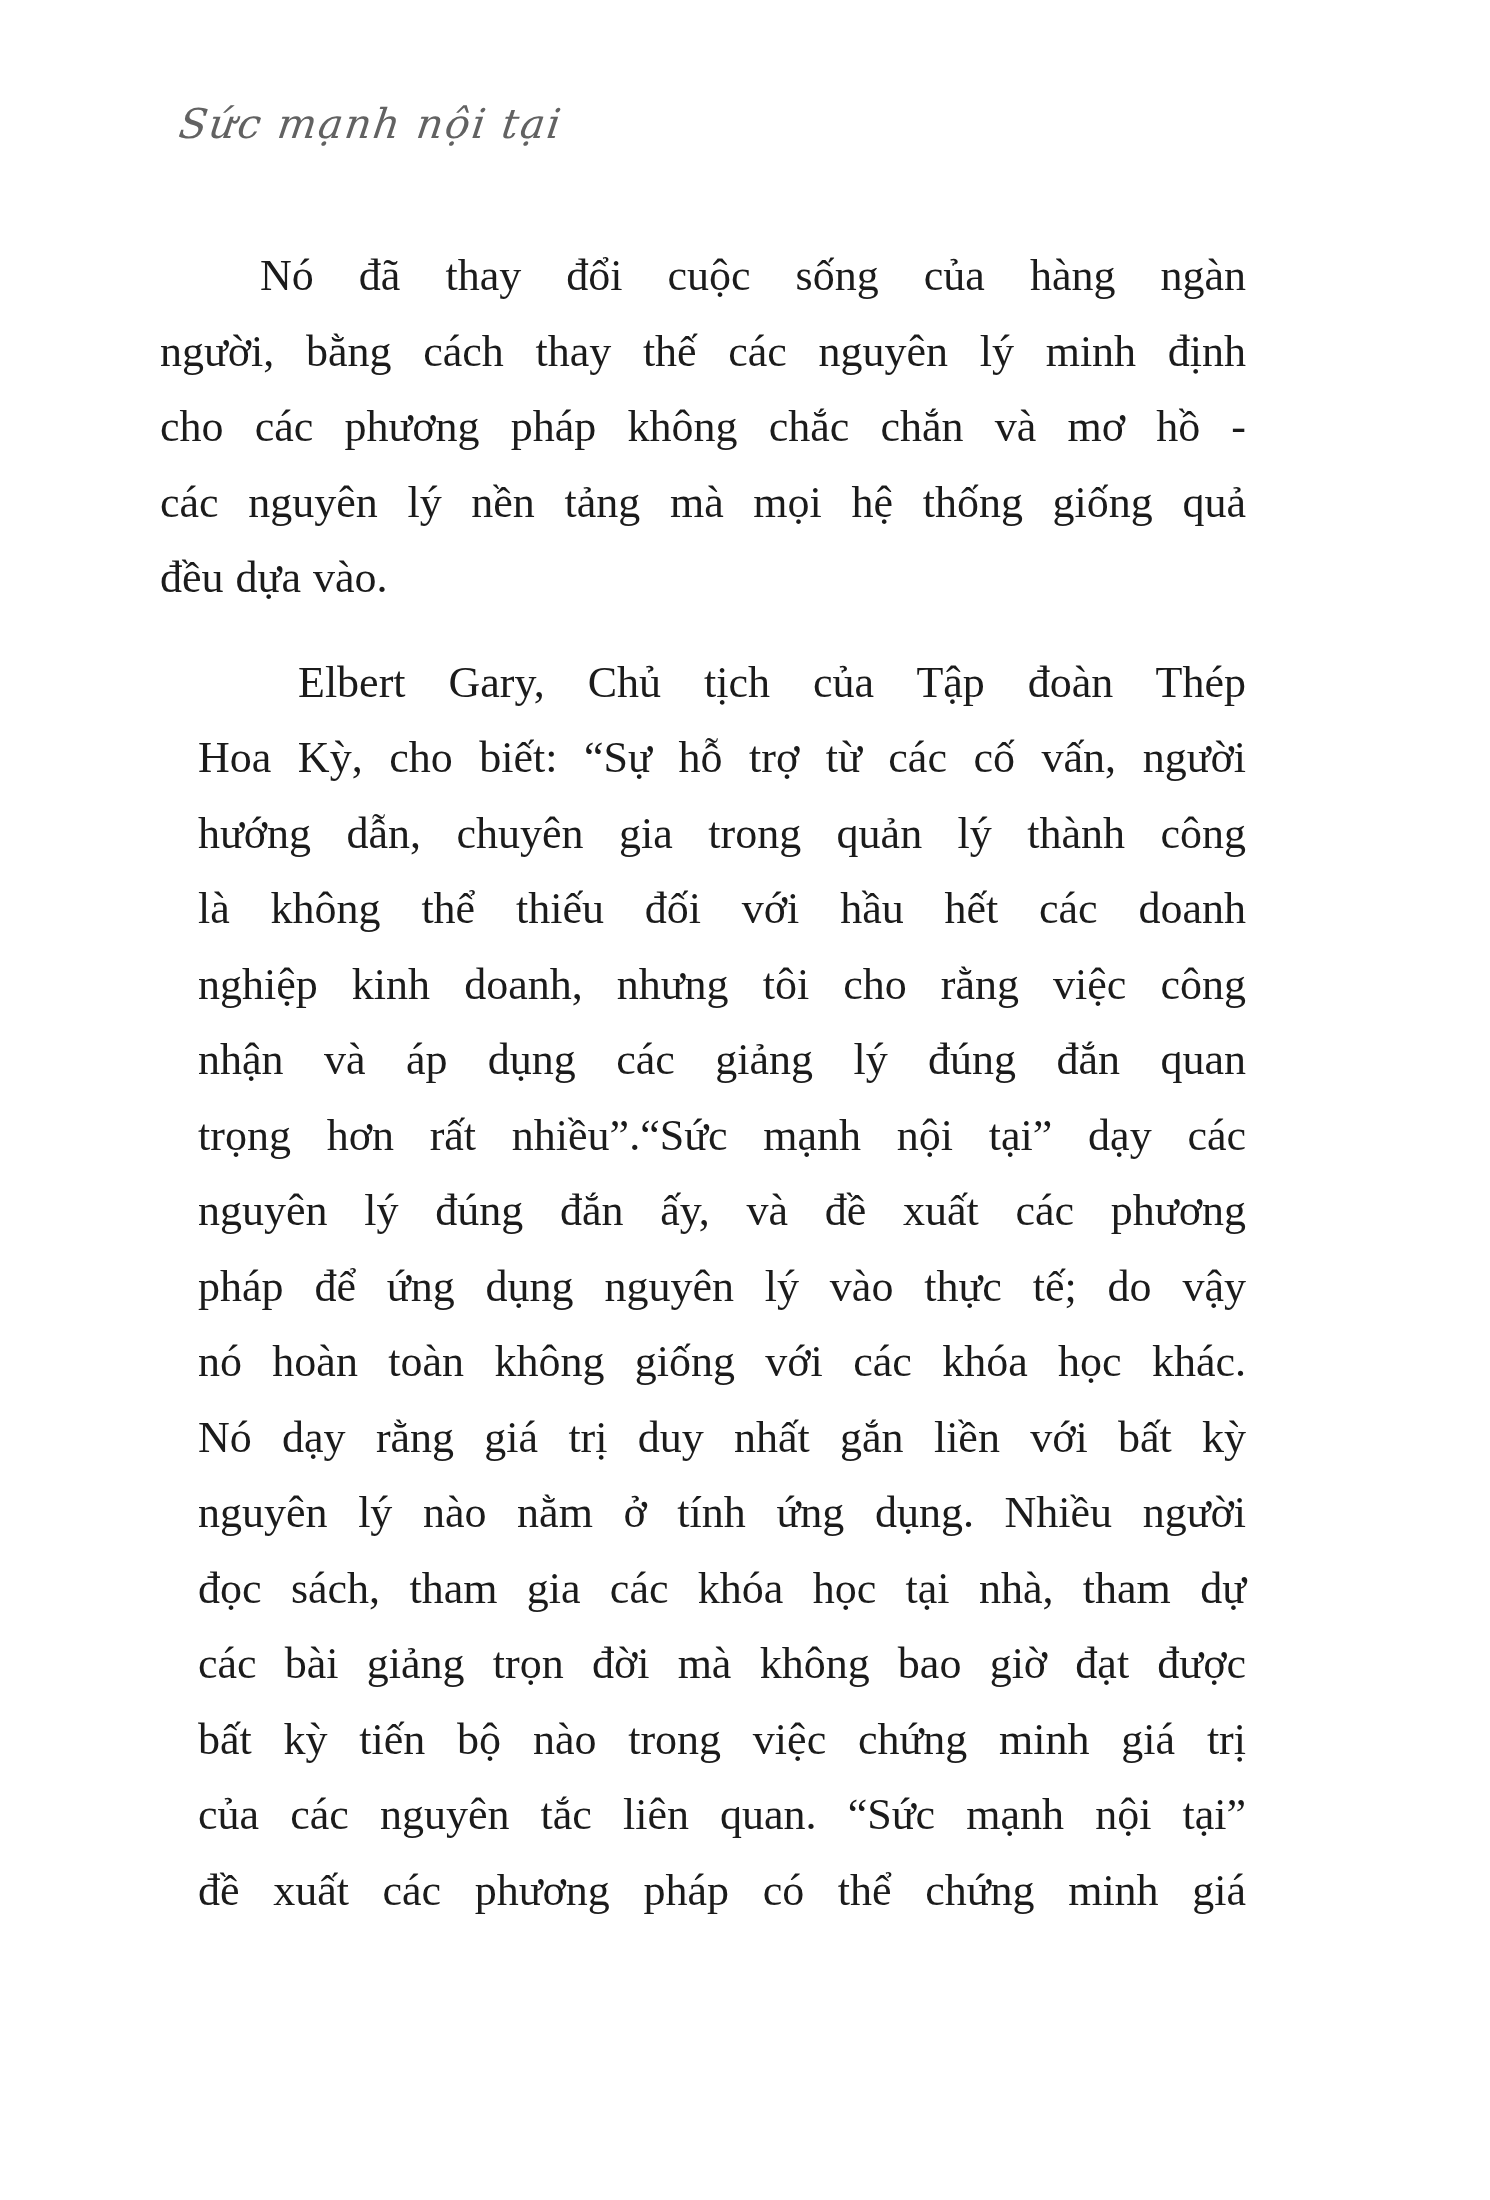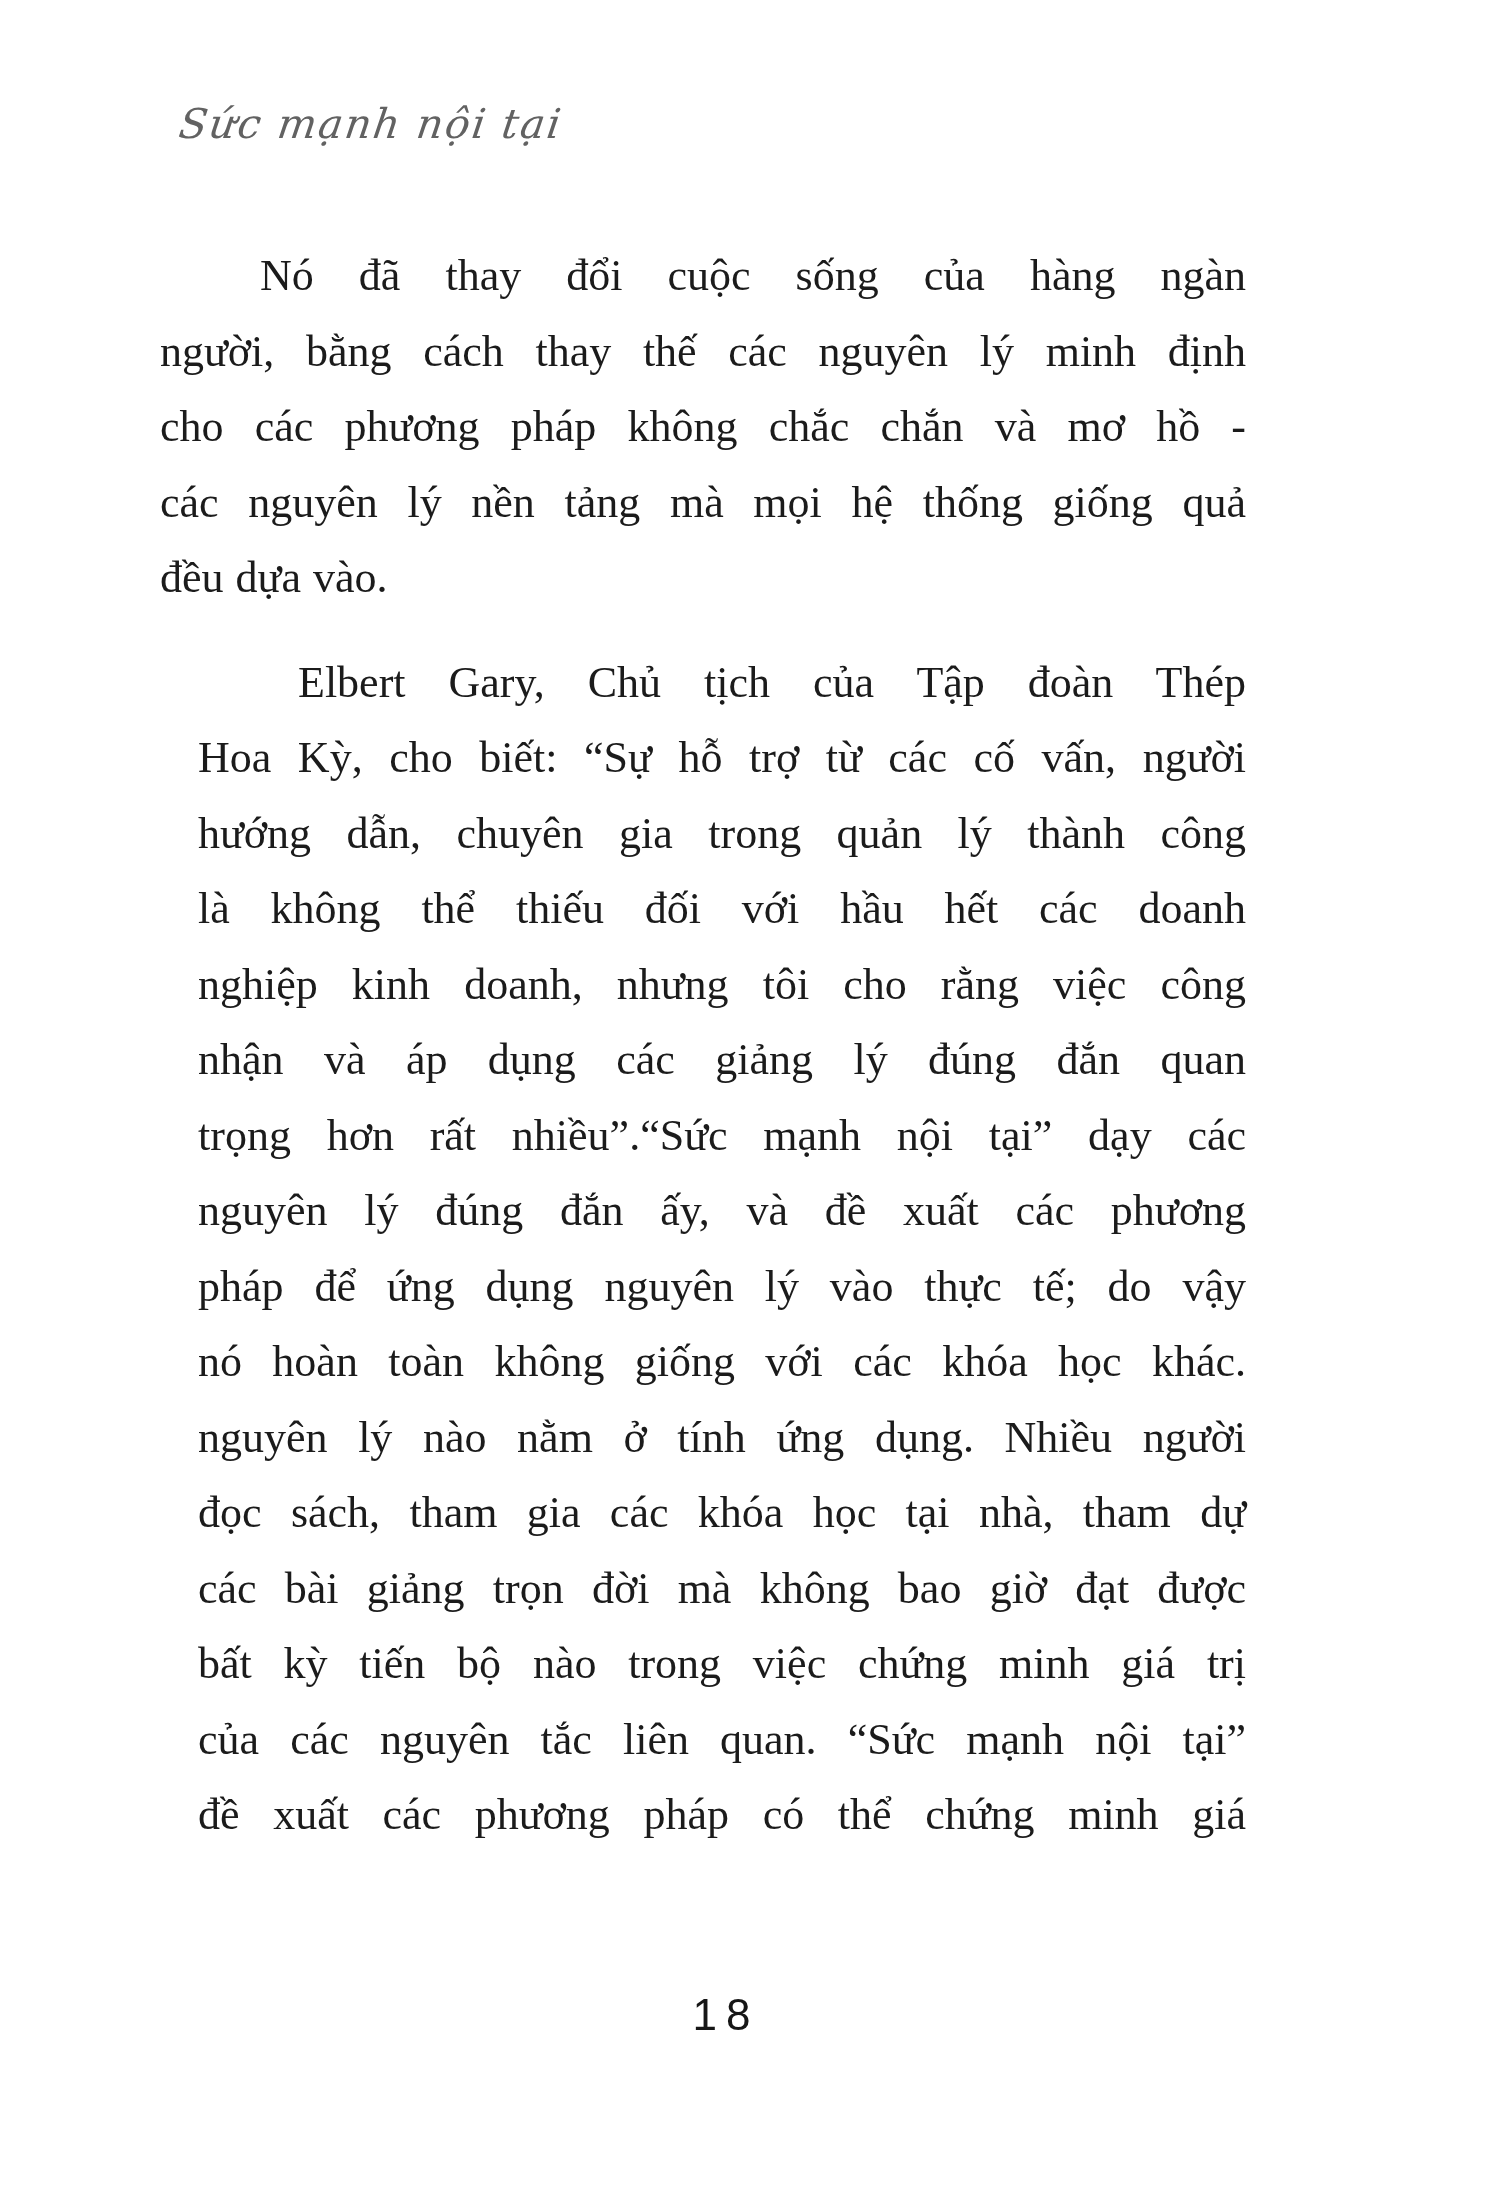--- a/index.html
+++ b/index.html
@@ -80,25 +80,25 @@
       <div class="text-line first-line">Elbert Gary, Chủ tịch của Tập đoàn Thép</div>
       <div class="text-line">Hoa Kỳ, cho biết: “Sự hỗ trợ từ các cố vấn, người</div>
       <div class="text-line">hướng dẫn, chuyên gia trong quản lý thành công</div>
       <div class="text-line">là không thể thiếu đối với hầu hết các doanh</div>
       <div class="text-line">nghiệp kinh doanh, nhưng tôi cho rằng việc công</div>
       <div class="text-line">nhận và áp dụng các giảng lý đúng đắn quan</div>
       <div class="text-line">trọng hơn rất nhiều”.“Sức mạnh nội tại” dạy các</div>
       <div class="text-line">nguyên lý đúng đắn ấy, và đề xuất các phương</div>
       <div class="text-line">pháp để ứng dụng nguyên lý vào thực tế; do vậy</div>
       <div class="text-line">nó hoàn toàn không giống với các khóa học khác.</div>
+      <div class="text-line">Nó dạy rằng giá trị duy nhất gắn liền với bất kỳ</div>
       <div class="text-line">nguyên lý nào nằm ở tính ứng dụng. Nhiều người</div>
       <div class="text-line">đọc sách, tham gia các khóa học tại nhà, tham dự</div>
       <div class="text-line">các bài giảng trọn đời mà không bao giờ đạt được</div>
       <div class="text-line">bất kỳ tiến bộ nào trong việc chứng minh giá trị</div>
       <div class="text-line">của các nguyên tắc liên quan. “Sức mạnh nội tại”</div>
       <div class="text-line">đề xuất các phương pháp có thể chứng minh giá</div>
     </div>
 
   </div>
 
-  <div class="page-number">18</div>
 
 </div>
 
 </body></html>

